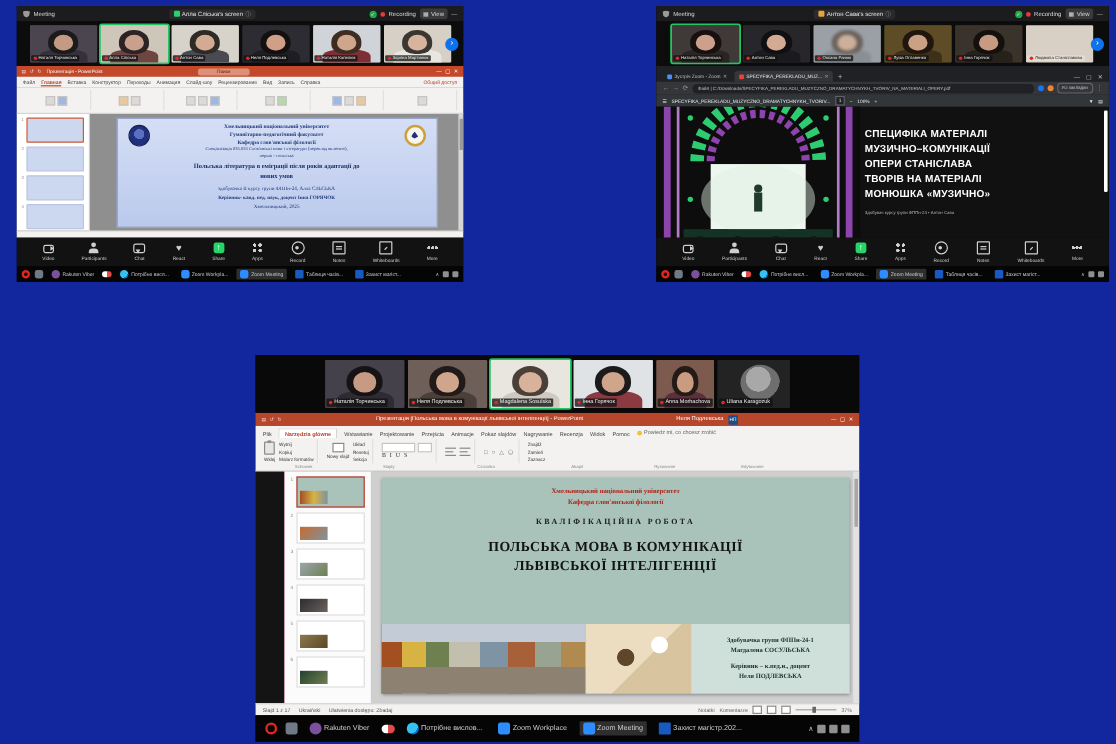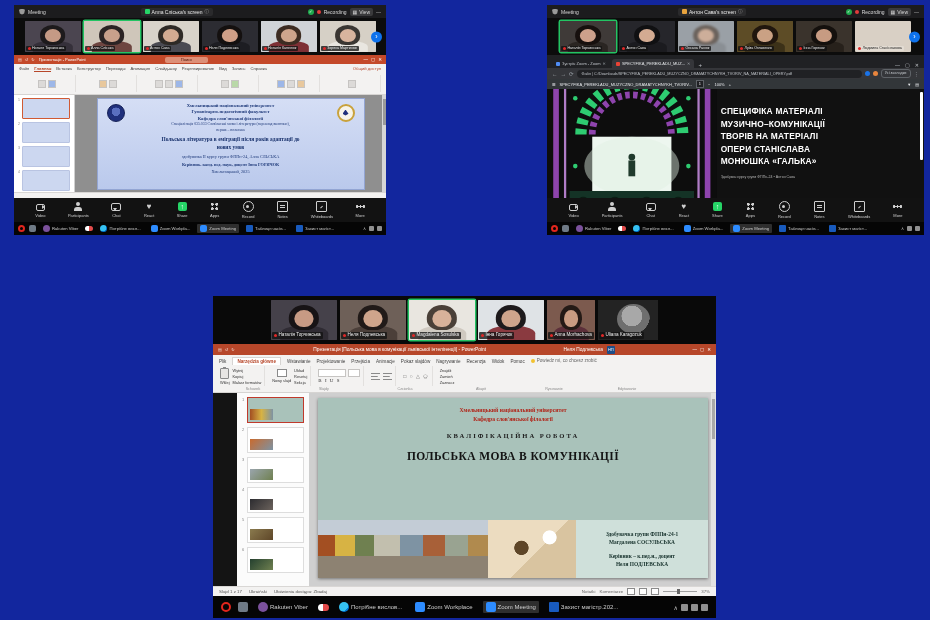--- a/index.html
+++ b/index.html
@@ -658,23 +658,23 @@
           <circle cx="116" cy="132" r="5" fill="#0b1d14"></circle>
           <circle cx="25" cy="40" r="2" fill="#2ecc71"></circle>
             <circle cx="125" cy="40" r="2" fill="#2ecc71"></circle>
           <circle cx="25" cy="100" r="2" fill="#2ecc71"></circle>
             <circle cx="125" cy="100" r="2" fill="#2ecc71"></circle>
         </svg>
       </div>
       <div class="pdftext">
         <div class="pt">СПЕЦИФІКА МАТЕРІАЛІ</div>
         <div class="pt">МУЗИЧНО–КОМУНІКАЦІЇ</div>
+        <div class="pt">ОПЕРИ СТАНІСЛАВА</div>
         <div class="pt">ТВОРІВ НА МАТЕРІАЛІ</div>
-        <div class="pt">ОПЕРИ СТАНІСЛАВА</div>
-        <div class="pt">МОНЮШКА «ГАЛЬКА»</div>
+        <div class="pt">МОНЮШКА «МУЗИЧНО»</div>
         <div class="psub">Здобувач курсу групи ФППн-24 • Антон Сава</div>
       </div>
       <i class="vscroll"></i>
     </div>
   </div>
 
   <div class="ztb">
     <span class="tbi">
         <i class="ico ico-video"></i>
         <span>Video</span>
@@ -937,20 +937,21 @@
       </div>
       <div class="slideareaC">
         <div class="slideC">
           <div class="sCorg">
             <div>Хмельницький національний університет</div>
             <div>Кафедра слов'янської філології</div>
           </div>
           <div class="sCw">КВАЛІФІКАЦІЙНА РОБОТА</div>
           <div class="sCt">
             <div>ПОЛЬСЬКА МОВА В КОМУНІКАЦІЇ</div>
+            <div>ЛЬВІВСЬКОЇ ІНТЕЛІГЕНЦІЇ</div>
           </div>
           <div class="sCbot">
             <i class="phL"></i>
             <i class="phM"></i>
             <div class="sCtb">
               <div>
                 <div>Здобувачка групи ФППн-24-1</div>
                 <div>Магдалена СОСУЛЬСЬКА</div>
               </div>
               <div>

